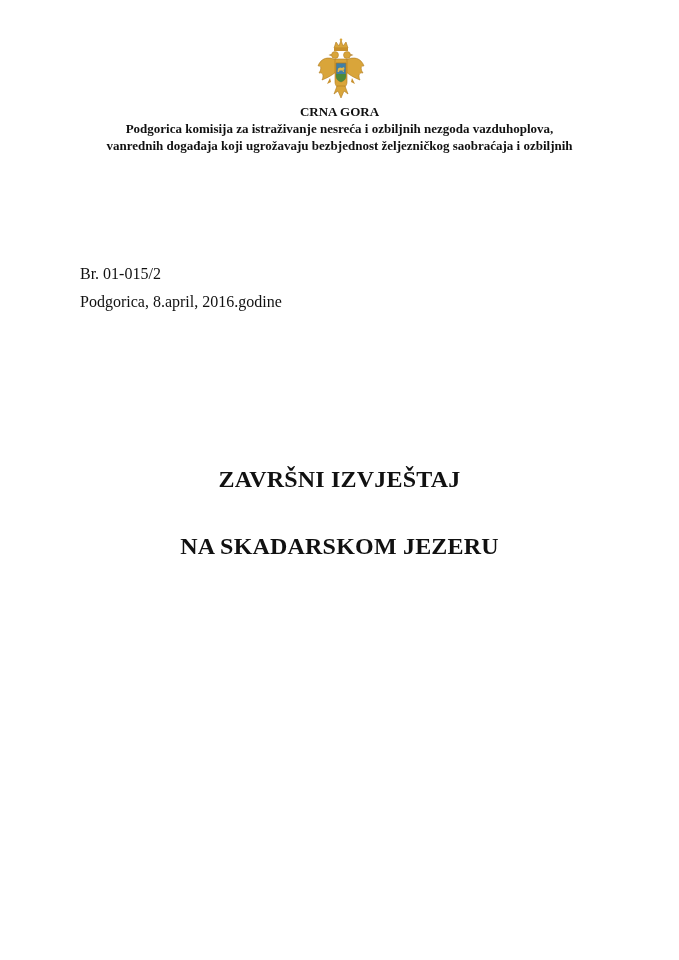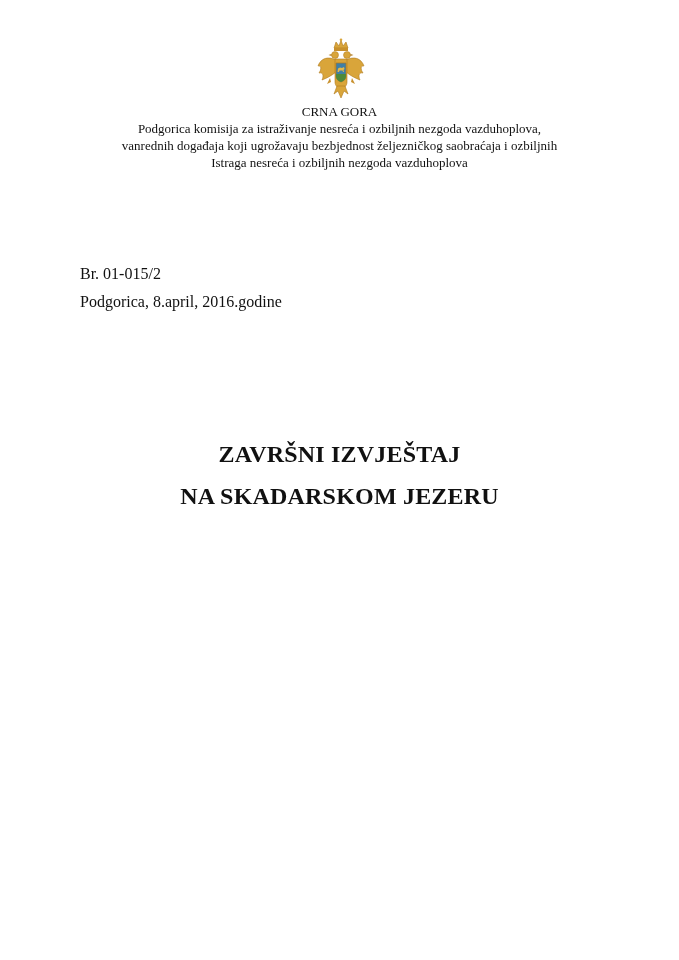--- a/index.html
+++ b/index.html
@@ -28,21 +28,21 @@
       top: 38px;
       width: 50px;
       height: 64px;
     }
     .header-block {
       position: absolute;
       left: 0;
       top: 103px;
       width: 679px;
       text-align: center;
-      font-weight: normal;
+      font-weight: bold;
       font-size: 13px;
       line-height: 17px;
     }
     .header-block .line {
       display: block;
       white-space: nowrap;
     }
     .ref-block {
       position: absolute;
       left: 80px;
@@ -61,20 +61,21 @@
       width: 679px;
       text-align: center;
       font-weight: bold;
       font-size: 24px;
       line-height: 42px;
       letter-spacing: 0.2px;
     }
     .title-block .line {
       display: block;
       white-space: nowrap;
+      margin-top: 25px;
     }
   </style>
 </head>
 <body>
 
 <div class="page">
 
   <div class="emblem">
     <svg width="50" height="64" viewBox="0 0 50 64" xmlns="http://www.w3.org/2000/svg">
 
@@ -100,21 +101,20 @@
       <path d="M21 48 L18 56 L22 53 L25 60 L28 53 L32 56 L29 48 Z" fill="#d9a53a" stroke="#b07a1e" stroke-width="0.6"></path>
       <path d="M14 40 L11 46 L15 44 Z" fill="#c8902c"></path>
       <path d="M36 40 L39 46 L35 44 Z" fill="#c8902c"></path>
     </svg>
   </div>
 
   <div class="header-block">
     <span class="line">CRNA GORA</span>
     <span class="line">Podgorica komisija za istraživanje nesreća i ozbiljnih nezgoda vazduhoplova,</span>
     <span class="line">vanrednih događaja koji ugrožavaju bezbjednost željezničkog saobraćaja i ozbiljnih</span>
-    <span class="line">Istraga nesreća i ozbiljnih nezgoda vazduhoplova</span>
   </div>
 
   <div class="ref-block">
     <span class="line">Br. 01-015/2</span>
     <span class="line">Podgorica, 8.april, 2016.godine</span>
   </div>
 
   <div class="title-block">
     <span class="line">ZAVRŠNI IZVJEŠTAJ</span>
     <span class="line">NA SKADARSKOM JEZERU</span>

